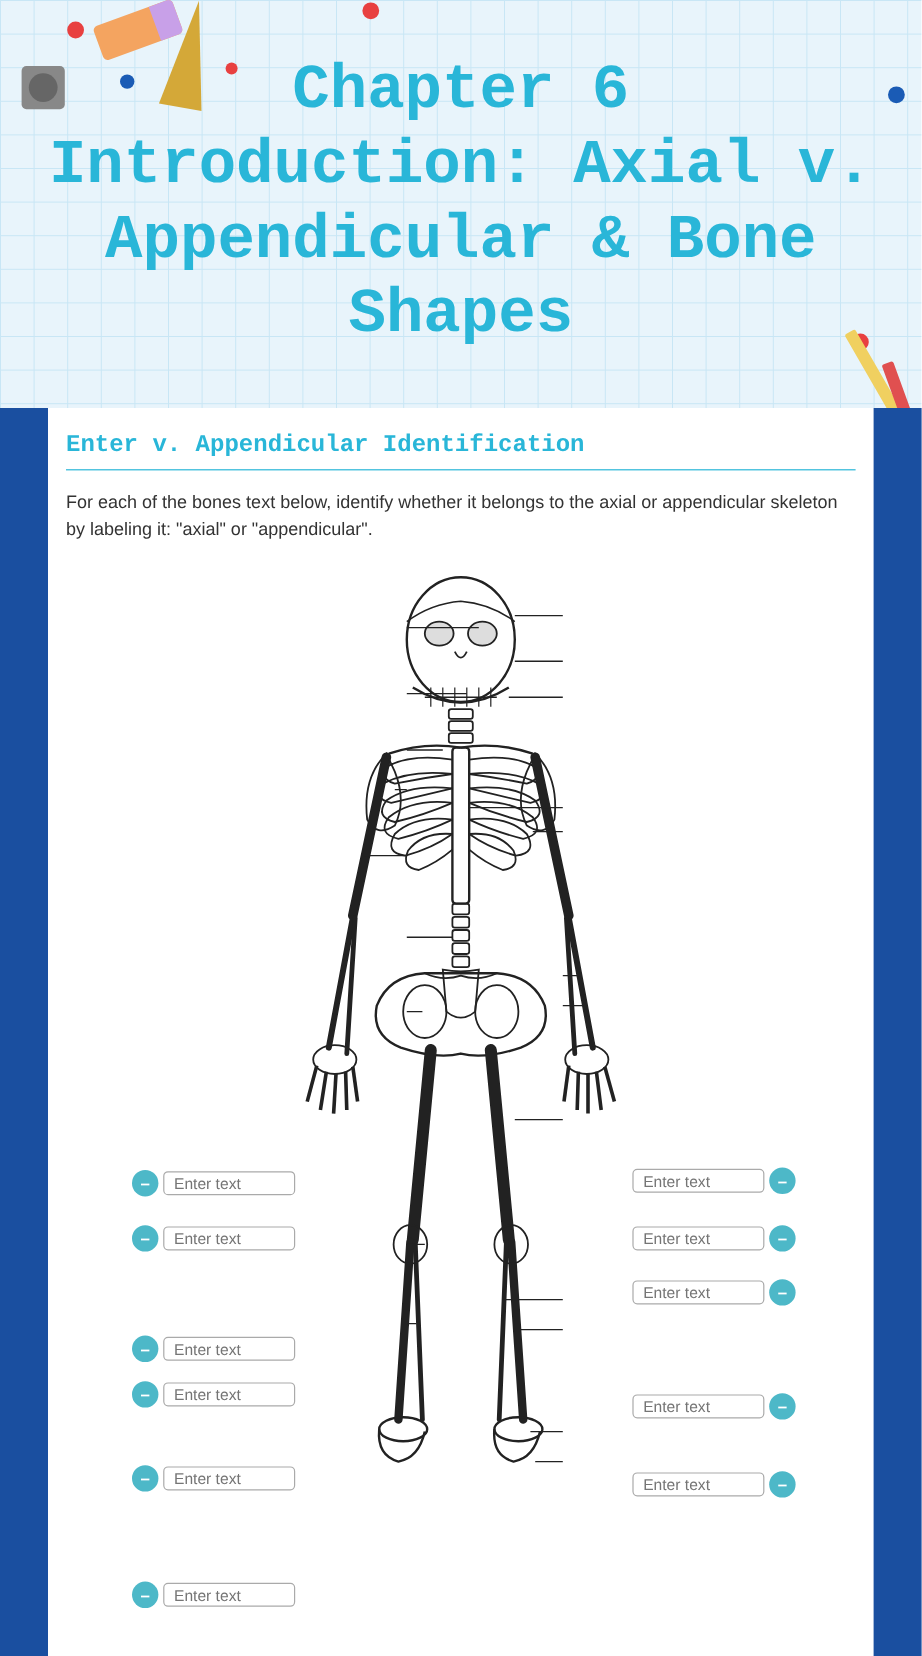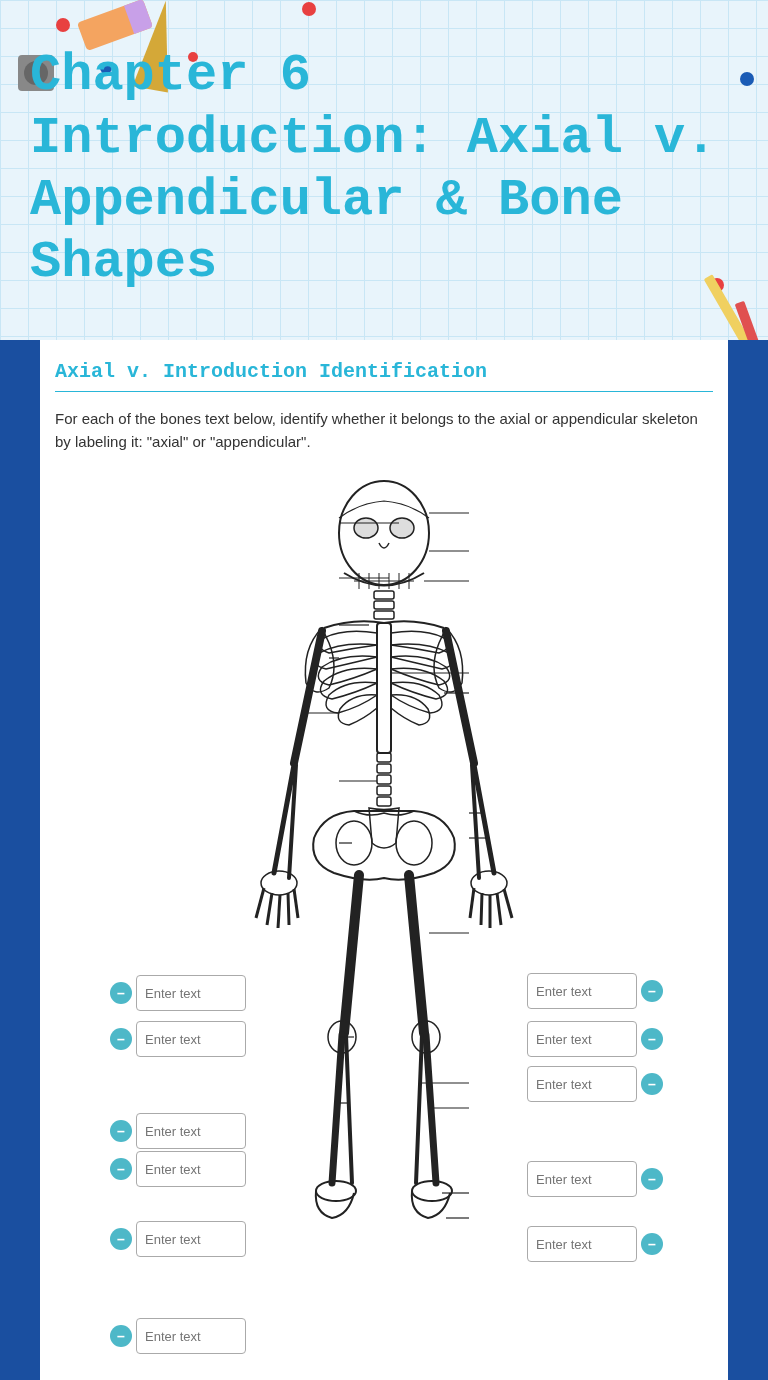--- a/index.html
+++ b/index.html
@@ -24,20 +24,21 @@
       overflow: hidden;
       display: flex;
       align-items: center;
       justify-content: center;
     }
 
     .header-title {
       font-family: 'Courier New', monospace;
       font-size: 52px;
       color: #29b6d8;
+      text-align: center;
       line-height: 1.2;
       z-index: 2;
       position: relative;
       padding: 20px 30px;
     }
 
     
     .deco {
       position: absolute;
       z-index: 1;
@@ -180,21 +181,21 @@
     }
 
     .label-input input {
       border: 1px solid #aaa;
       border-radius: 4px;
       padding: 4px 8px;
       font-size: 13px;
       color: #555;
       background: #fff;
       width: 110px;
-      height: 36px;
+      height: 20px;
     }
 
     .label-dot {
       width: 22px;
       height: 22px;
       background: #4db8c8;
       border-radius: 50%;
       display: flex;
       align-items: center;
       justify-content: center;
@@ -234,21 +235,21 @@
   <div class="deco pencil-yellow"></div>
   <div class="deco pencil-red"></div>
   <h1 class="header-title">Chapter 6 Introduction: Axial v. Appendicular &amp; Bone Shapes</h1>
 </div>
 
 <div class="sidebar-left"></div>
 <div class="sidebar-right"></div>
 
 <div class="main-content">
 
-  <h2 class="section-title">Axial v. Introduction Identification</h2>
+  <h2 class="section-title">Enter v. Appendicular Identification</h2>
   <hr class="section-divider">
   <p class="instructions">For each of the bones text below, identify whether it belongs to the axial or appendicular skeleton by labeling it: "axial" or "appendicular".</p>
 
   <div class="diagram-container">
 
     <svg class="skeleton-img" viewBox="0 0 340 860" xmlns="http://www.w3.org/2000/svg">
 
       <ellipse cx="170" cy="60" rx="45" ry="52" fill="none" stroke="#222" stroke-width="2"></ellipse>
 
       <ellipse cx="152" cy="55" rx="12" ry="10" fill="#ddd" stroke="#222" stroke-width="1.5"></ellipse>

